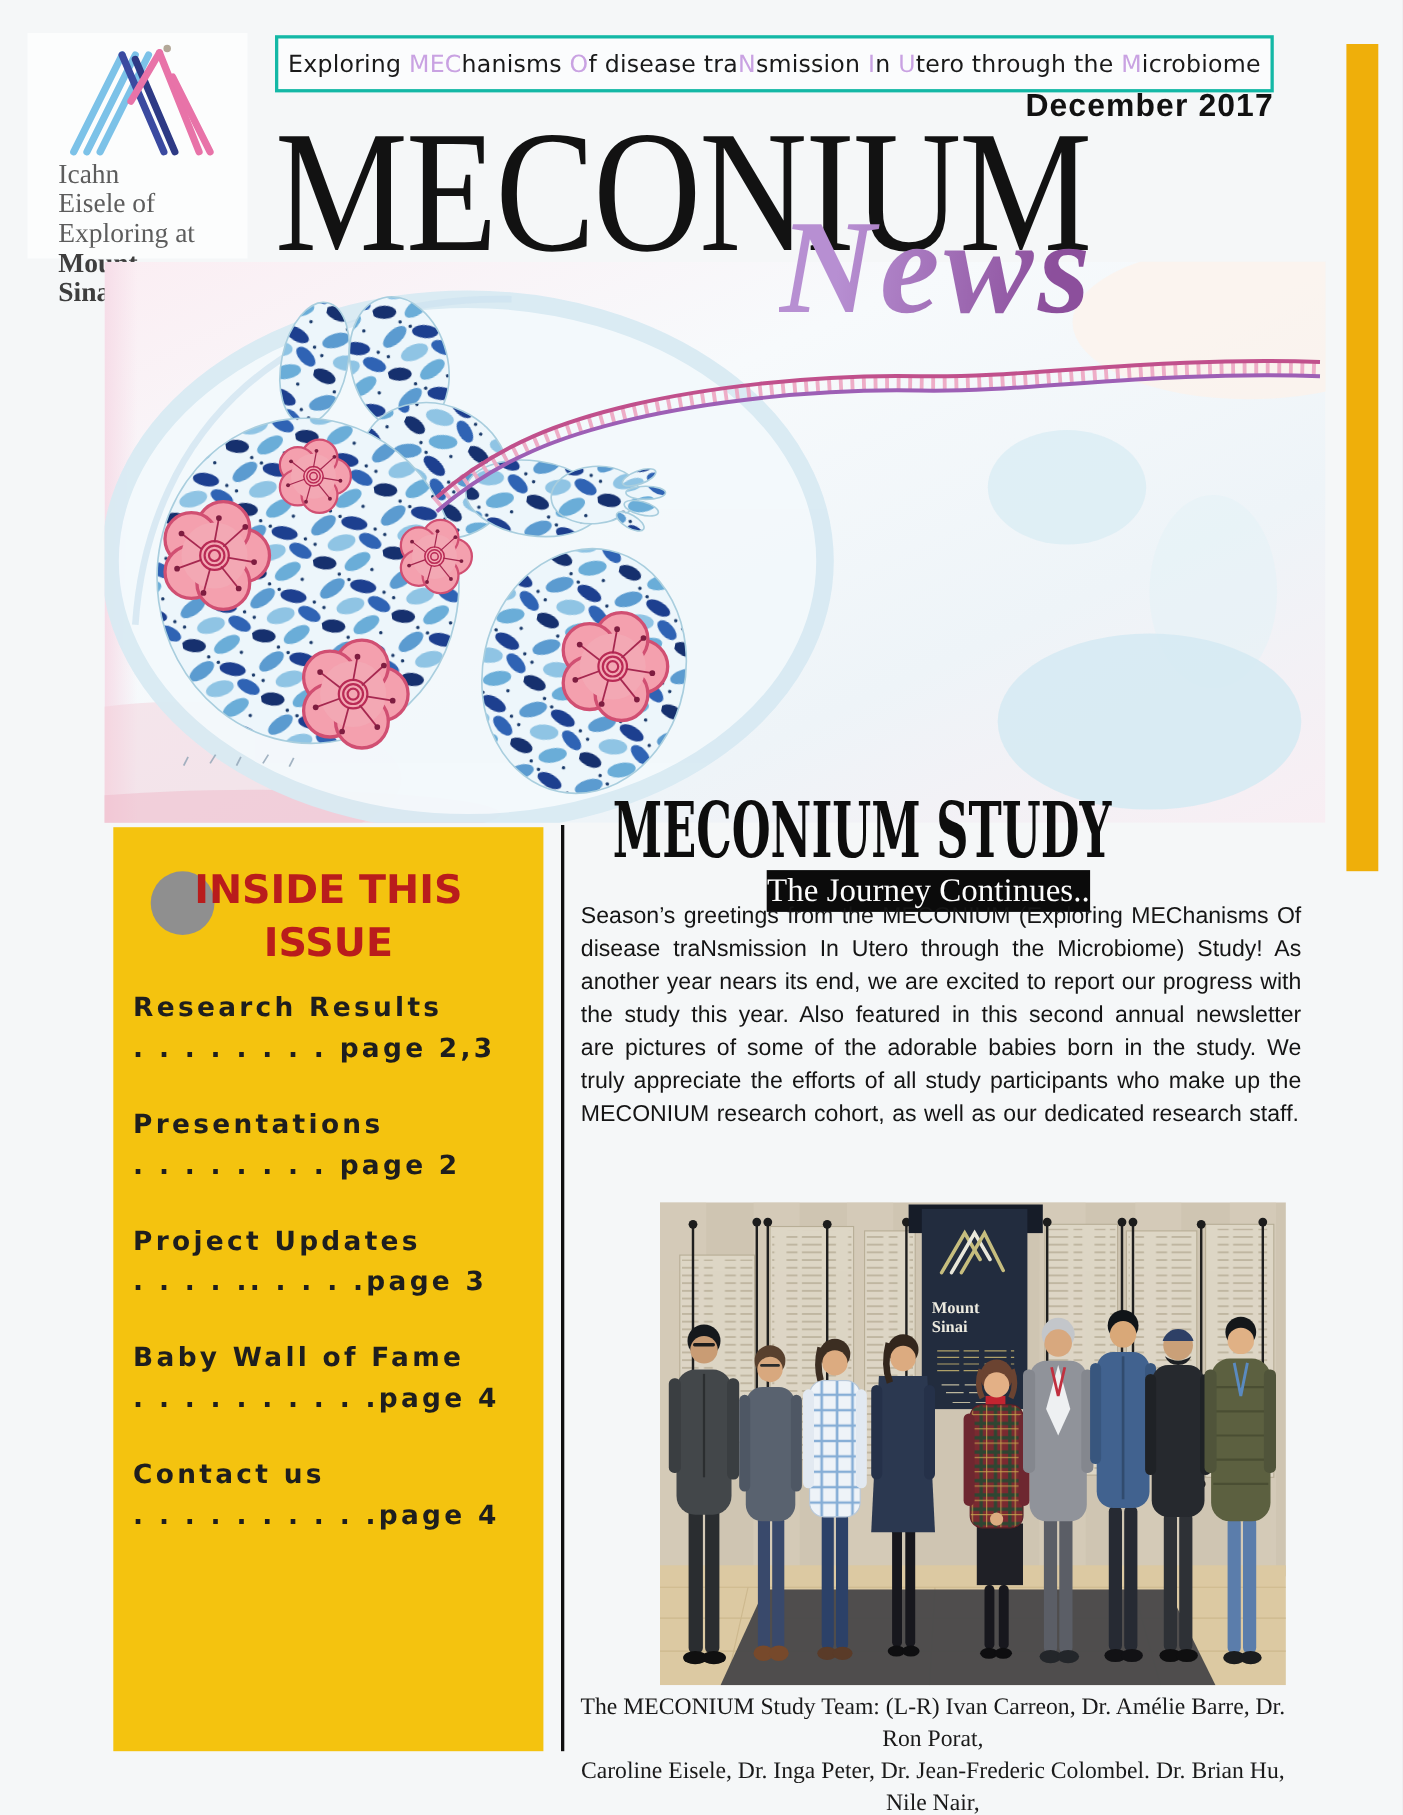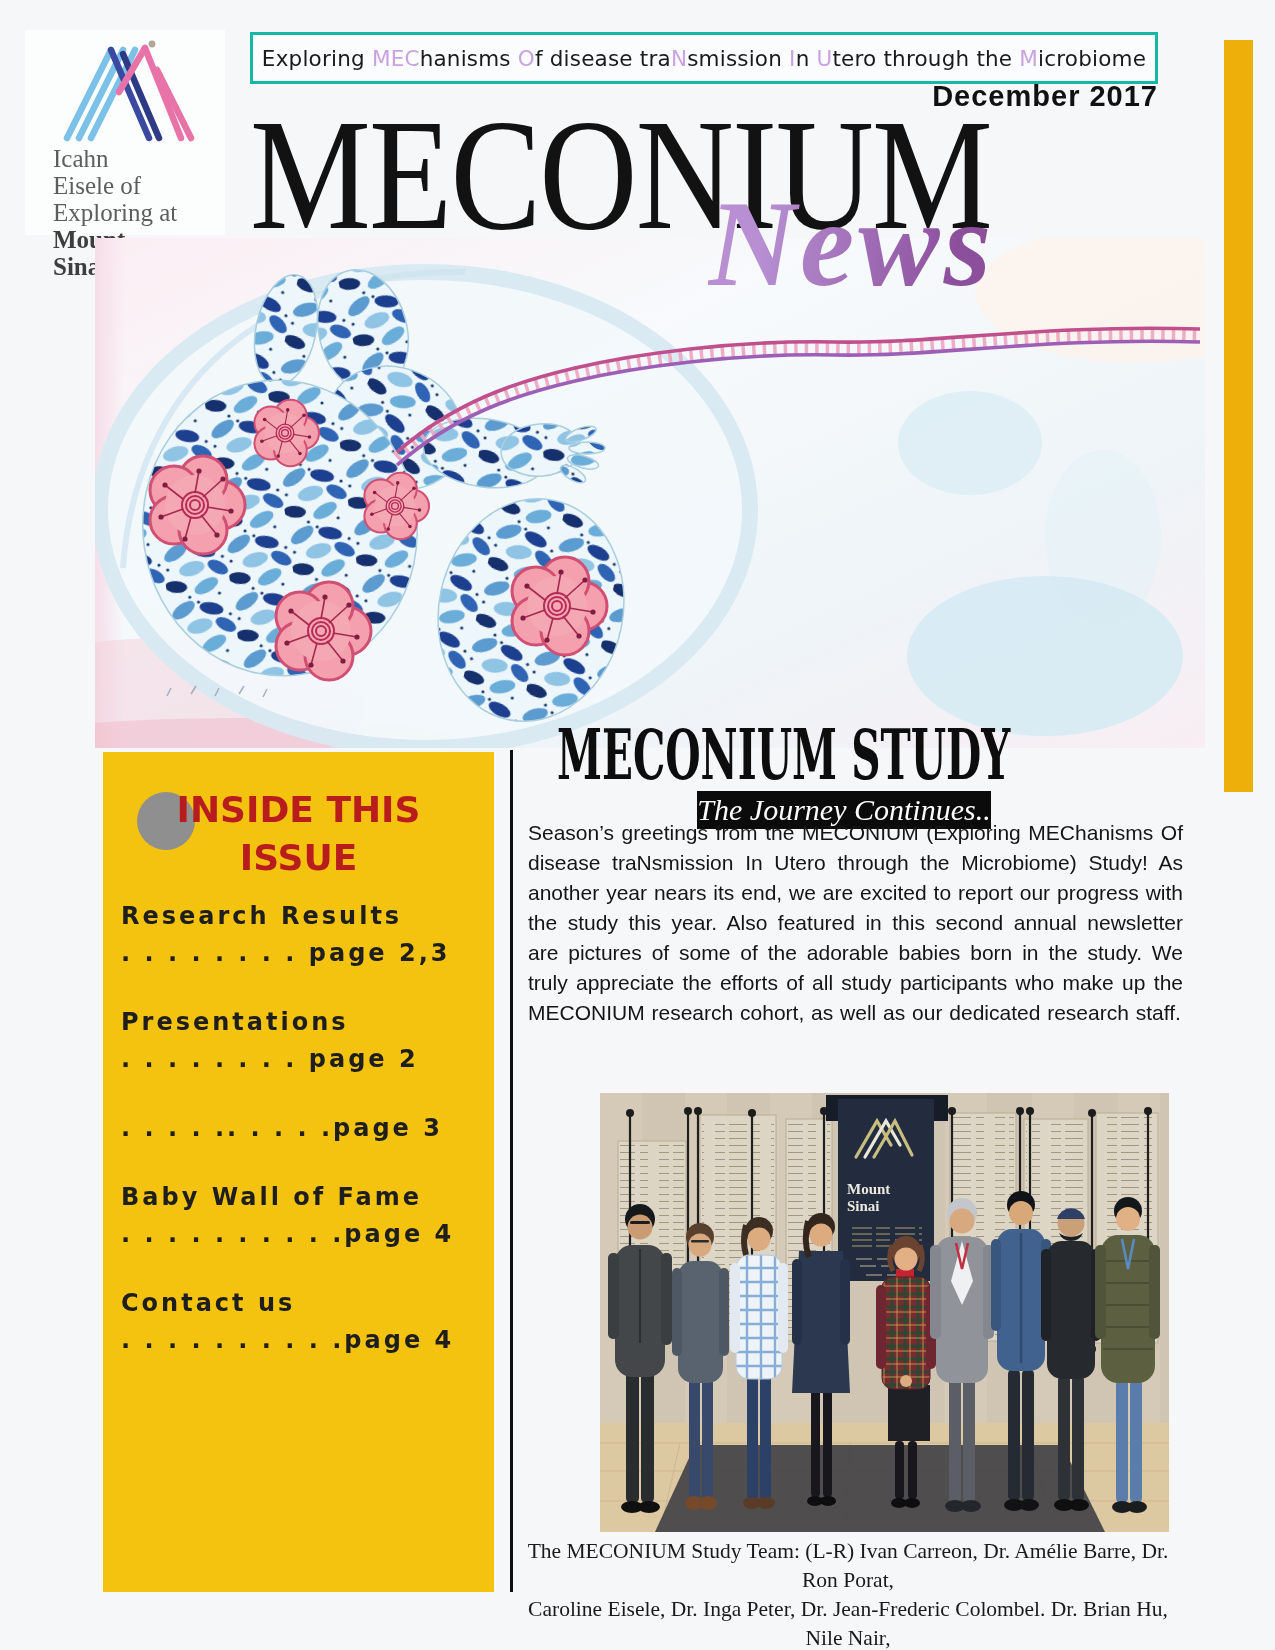--- a/index.html
+++ b/index.html
@@ -43,21 +43,21 @@
                         letter-spacing:3px;line-height:37px;color:#1e1e1e;white-space:nowrap;}
   .toc-line2:empty{display:none;}
   .toc-dots{font-family:"DejaVu Sans",sans-serif;font-weight:bold;font-size:24px;letter-spacing:3px;
             line-height:37px;color:#1e1e1e;white-space:nowrap;}
 
   
   .divider{left:510px;top:750px;width:3px;height:842px;background:#101010;}
   .article-title{left:557px;top:720px;font-family:"DejaVu Serif",serif;font-weight:bold;font-size:70px;
                  line-height:1;color:#0d0d0d;transform:scaleX(.58);transform-origin:left top;white-space:nowrap;}
   .subtitle-bar{left:697px;top:791px;width:294px;height:38px;background:var(--subtitle_bar_black,#0B0B0B);
-                display:flex;align-items:center;justify-content:center;overflow:hidden;font-style:italic;}
+                display:flex;align-items:center;justify-content:center;overflow:hidden;}
   .subtitle-bar .txt{font-family:"Liberation Serif",serif;font-size:30px;color:#fdfdfd;white-space:nowrap;}
   .body-text{left:528px;top:818px;width:655px;font-family:"Liberation Sans",sans-serif;font-size:21px;
              line-height:30px;text-align:justify;color:#151515;word-spacing:1px;}
   .photo{left:600px;top:1093px;width:569px;height:439px;}
   .photo svg{display:block;width:100%;height:100%;}
   .caption{left:512px;top:1537px;width:672px;text-align:center;font-family:"Liberation Serif",serif;
            font-size:21.5px;line-height:29px;color:#1a1a1a;}
 </style>
 </head>
 <body>
@@ -222,20 +222,21 @@
         <div class="toc-line1">Research Results</div>
 
         <div class="toc-dots">. . . . . . . .  page 2,3</div>
       </div>
       <div class="toc-item">
         <div class="toc-line1">Presentations</div>
 
         <div class="toc-dots">. . . . . . . .  page 2</div>
       </div>
       <div class="toc-item">
+        <div class="toc-line1">Project Updates</div>
 
         <div class="toc-dots">. . . . .. . . . .page 3</div>
       </div>
       <div class="toc-item">
         <div class="toc-line1">Baby Wall of Fame</div>
 
         <div class="toc-dots">. . . . . . . . . .page 4</div>
       </div>
       <div class="toc-item">
         <div class="toc-line1">Contact us</div>

